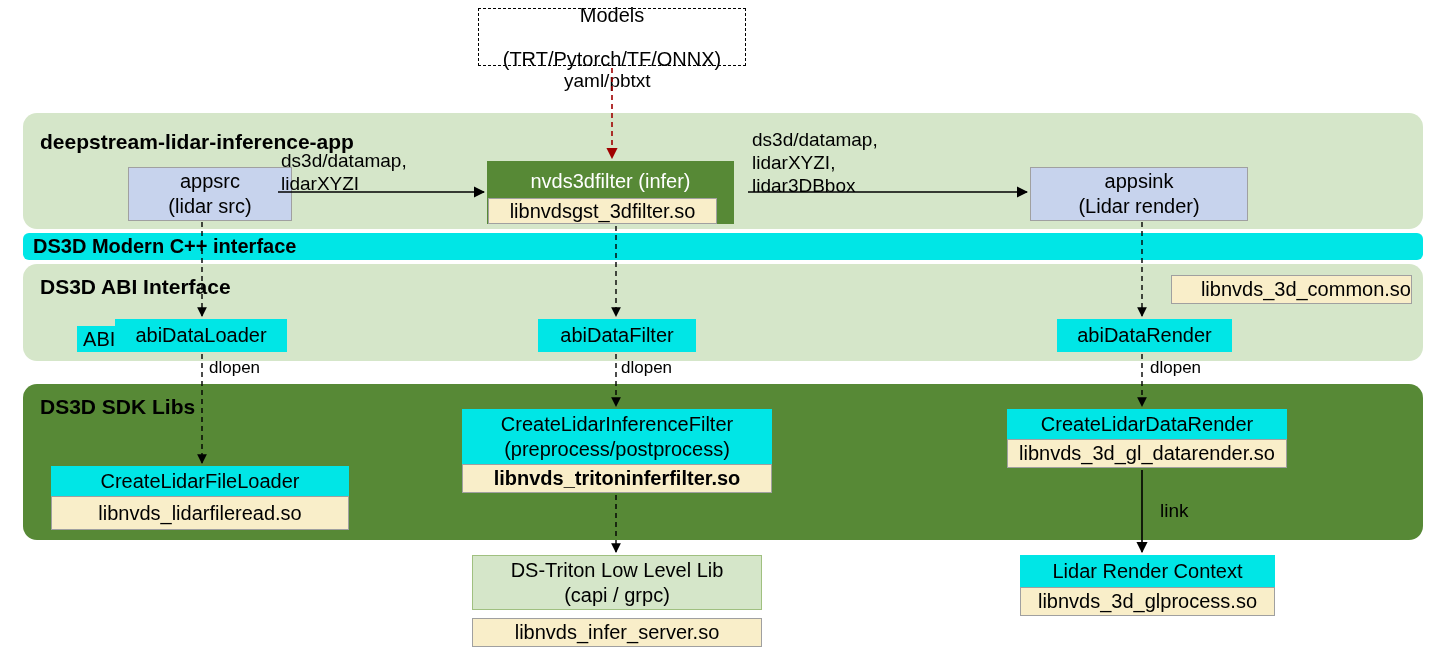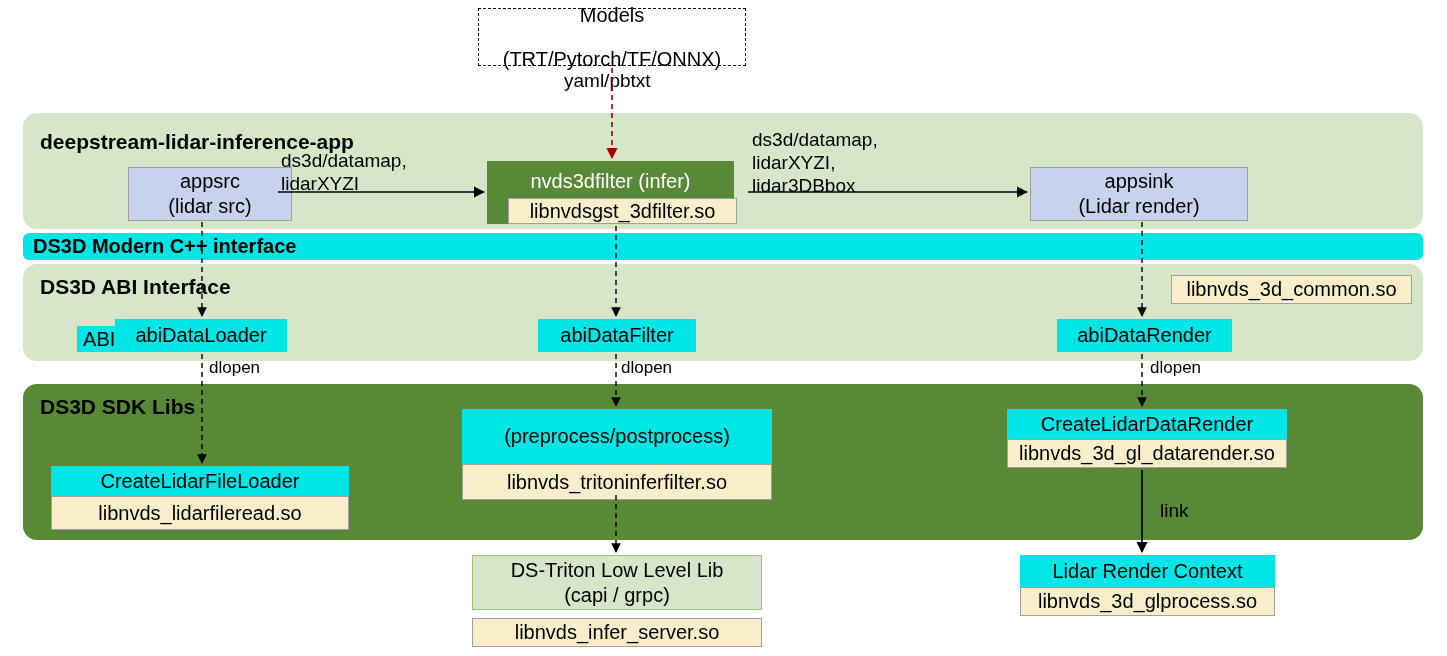--- a/index.html
+++ b/index.html
@@ -70,21 +70,21 @@
 <div class="label" style="left:564px; top:70px;">yaml/pbtxt</div>
 
 <div class="box blue" style="left:128px; top:167px; width:164px; height:54px; flex-direction:column;">
   <div>appsrc</div>
   <div>(lidar src)</div>
 </div>
 
 <div class="box dark-green-box" style="left:487px; top:161px; width:247px; height:63px; align-items:flex-start; padding-top:8px;">
   <div>nvds3dfilter (infer)</div>
 </div>
-<div class="box cream" style="left:508px; top:198px; width:229px; height:26px;">
+<div class="box cream" style="left:488px; top:198px; width:229px; height:26px;">
   <span>libnvdsgst_3dfilter.so</span>
 </div>
 
 <div class="box blue" style="left:1030px; top:167px; width:218px; height:54px; flex-direction:column;">
   <div>appsink</div>
   <div>(Lidar render)</div>
 </div>
 
 <div class="label" style="left:281px; top:150px;">
   <div>ds3d/datamap,</div>
@@ -101,39 +101,40 @@
 </div>
 <div class="box cyan" style="left:115px; top:319px; width:172px; height:33px;">
   <span>abiDataLoader</span>
 </div>
 <div class="box cyan" style="left:538px; top:319px; width:158px; height:33px;">
   <span>abiDataFilter</span>
 </div>
 <div class="box cyan" style="left:1057px; top:319px; width:175px; height:33px;">
   <span>abiDataRender</span>
 </div>
-<div class="box cream" style="left:1171px; top:275px; width:241px; height:29px;">
+<div class="box cream" style="left:1171px; top:275px; width:241px; height:29px;justify-content:flex-end;">
   <span>libnvds_3d_common.so</span>
 </div>
 
 <div class="label" style="left:209px; top:358px; font-size:17px;">dlopen</div>
 <div class="label" style="left:621px; top:358px; font-size:17px;">dlopen</div>
 <div class="label" style="left:1150px; top:358px; font-size:17px;">dlopen</div>
 
 <div class="box cyan" style="left:51px; top:466px; width:298px; height:30px;">
   <span>CreateLidarFileLoader</span>
 </div>
 <div class="box cream" style="left:51px; top:496px; width:298px; height:34px;">
   <span>libnvds_lidarfileread.so</span>
 </div>
 
 <div class="box cyan" style="left:462px; top:409px; width:310px; height:55px; flex-direction:column;">
+  <div>CreateLidarInferenceFilter</div>
   <div>(preprocess/postprocess)</div>
 </div>
-<div class="box cream" style="left:462px; top:464px; width:310px; height:36px;">
+<div class="box cream" style="left:462px; top:464px; width:310px; height:29px;font-weight:bold;">
   <span>libnvds_tritoninferfilter.so</span>
 </div>
 
 <div class="box cyan" style="left:1007px; top:409px; width:280px; height:30px;">
   <span>CreateLidarDataRender</span>
 </div>
 <div class="box cream" style="left:1007px; top:439px; width:280px; height:29px;">
   <span>libnvds_3d_gl_datarender.so</span>
 </div>
 

